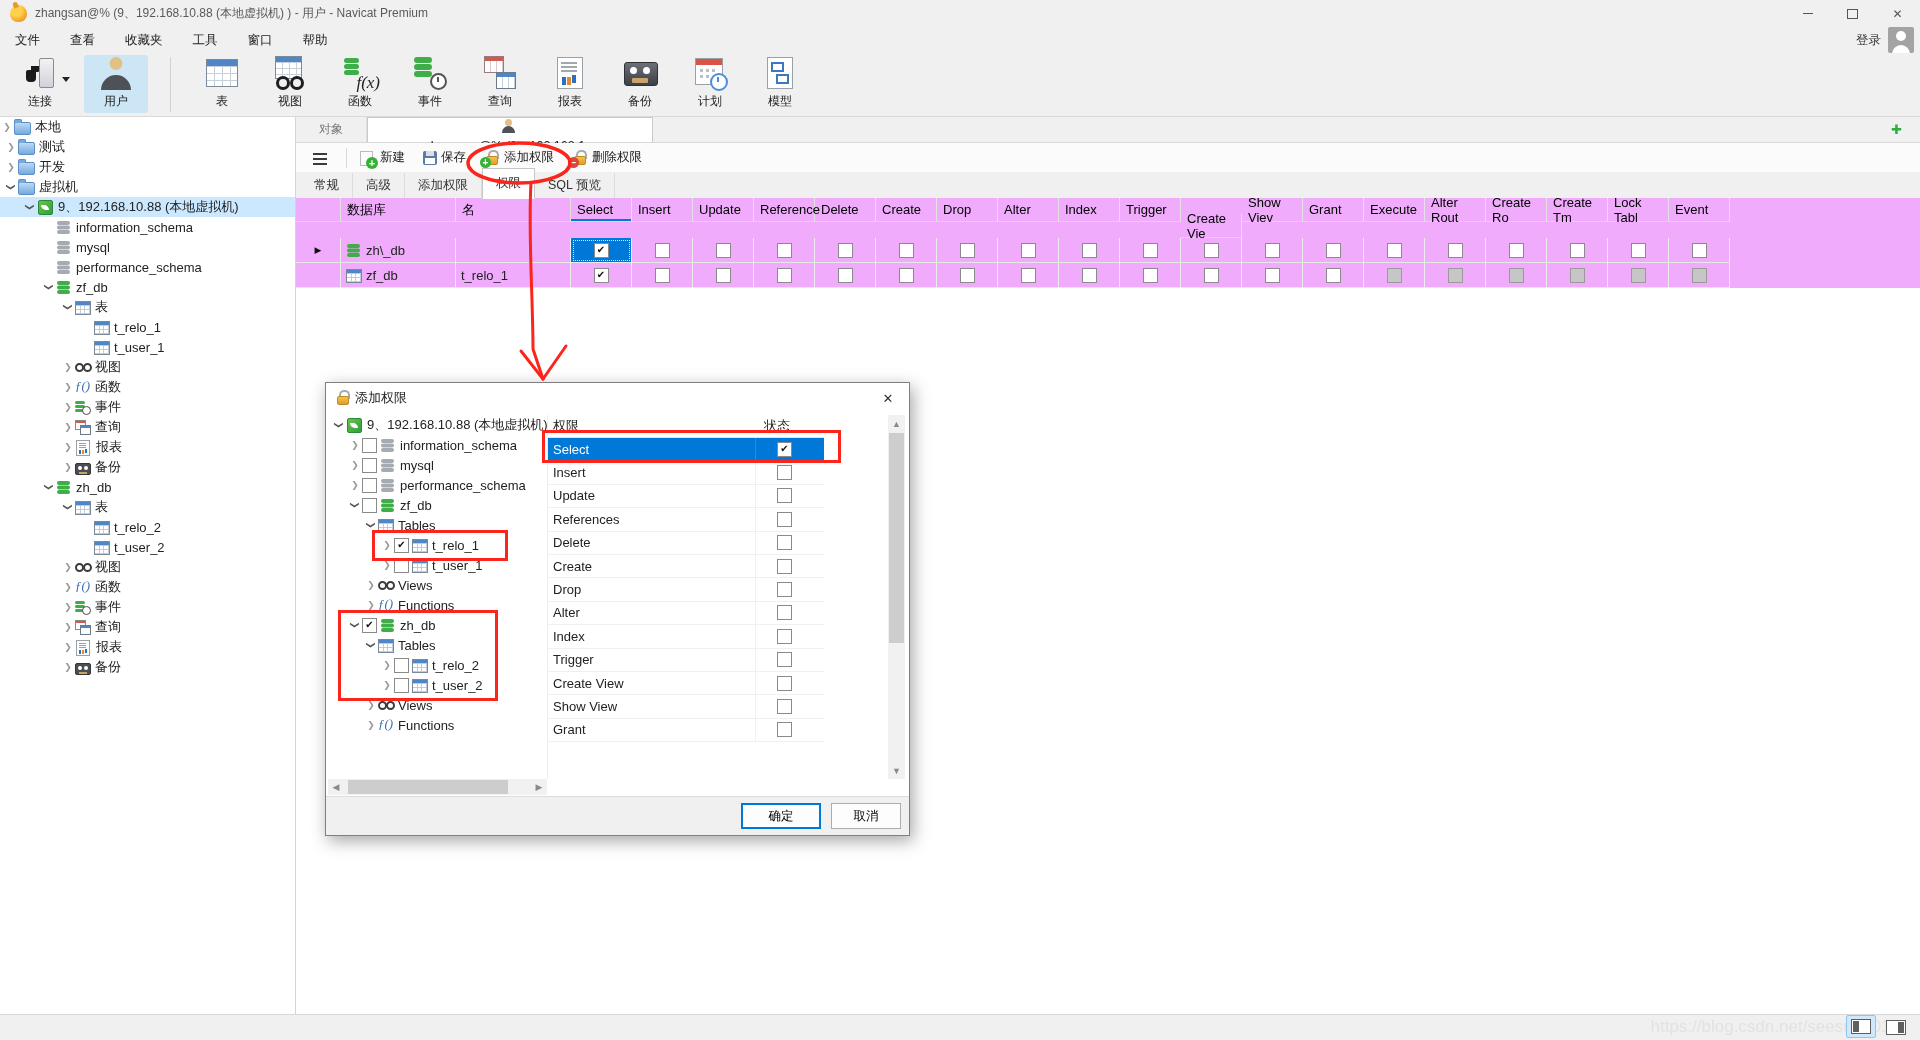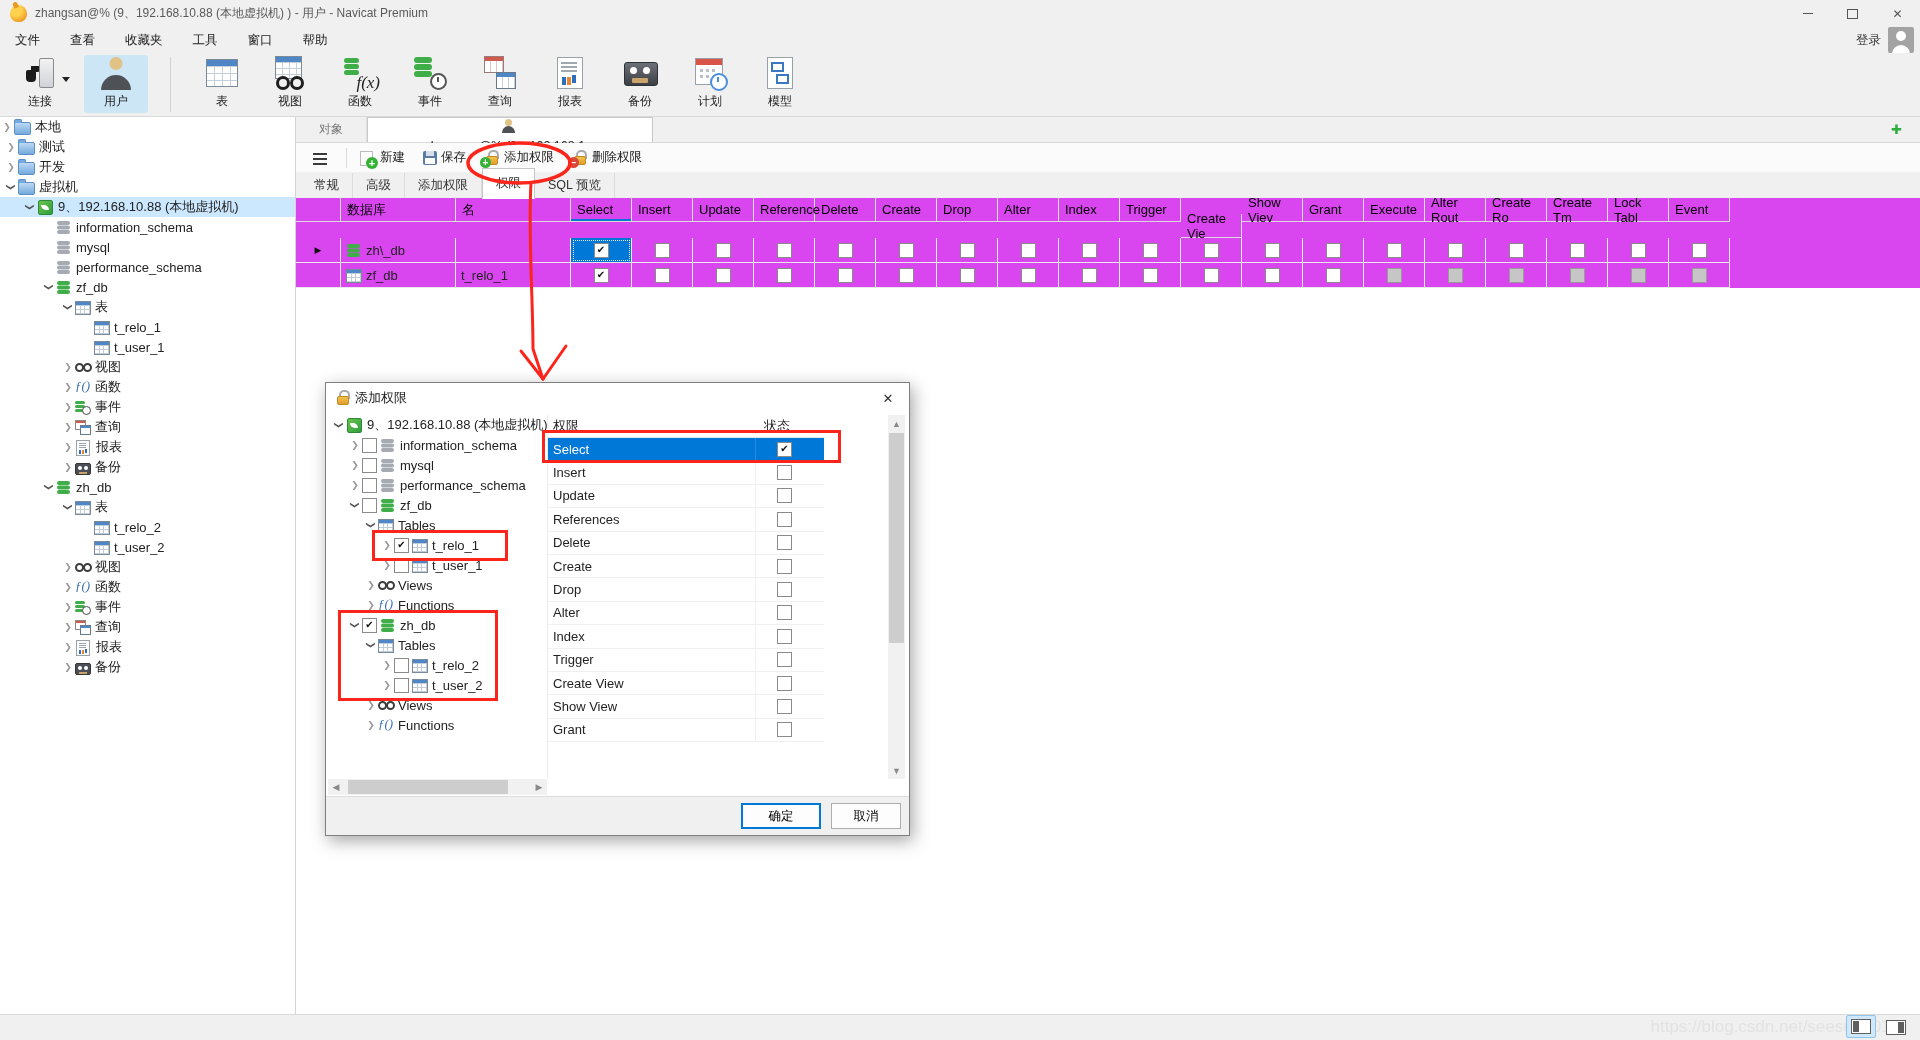--- a/index.html
+++ b/index.html
@@ -123,21 +123,21 @@
   .tab-active{width:268px;background:#fff;border:1px solid #c9c9c9;border-bottom:none;display:flex;align-items:center;padding:0 8px;gap:5px;font-size:12.5px;color:#222;flex-direction:column;}
   .tab-newconn{margin-left:auto;display:flex;align-items:center;padding-right:10px;}
   .objtoolbar{position:absolute;left:296px;top:143px;right:0;height:29px;background:#fbfbfb;display:flex;align-items:center;}
   .otb-menu{padding:0 14px 0 16px;}
   .otb-sep{width:1px;height:20px;background:#d9d9d9;margin-right:12px;}
   .otb-btn{display:flex;align-items:center;margin-right:18px;font-size:12.5px;color:#222;}
   .viewtabs{position:absolute;left:296px;top:172px;right:0;height:26px;background:#f0f0f0;border-bottom:1px solid #d9d9d9;display:flex;align-items:flex-end;padding-left:5px;}
   .vtab{padding:4px 13px;border-right:1px solid #dcdcdc;color:#333;font-size:12.5px;background:#f0f0f0;}
   .vtab.active{background:#fff;border:1px solid #c6c6c6;border-bottom:1px solid #fff;padding:6px 13px;margin-bottom:-1px;position:relative;z-index:2;}
   
-  .grid{position:absolute;left:296px;top:198px;right:0;background:#d946ef;}
+  .grid{position:absolute;left:296px;top:198px;right:0;background:#f0abfc;}
   .grow{display:flex;}
   .gc{box-sizing:border-box;height:25px;border-right:1px solid #ececec;border-bottom:1px solid #e8e8e8;display:flex;align-items:center;justify-content:center;flex:none;}
   .gh .gc{height:24px;border-right:1px solid #e2e2e2;border-bottom:1px solid #d9d9d9;justify-content:flex-start;padding-left:6px;font-size:13px;color:#000;}
   .gh .gc.hl{box-shadow:inset 0 -2px 0 #0078d7;}
   .gc.txt{justify-content:flex-start;padding-left:5px;font-size:13px;}
   .gc.sel{background:#0078d7;outline:1px dotted #e8e8e8;outline-offset:-3px;}
   .gc .cb{margin-right:0;}
   .row-indicator::before{content:"▶";font-size:9px;color:#111;}
   
   .dialog{position:absolute;left:325px;top:382px;width:583px;height:452px;background:#fff;border:1px solid #7f7f7f;box-shadow:3px 5px 16px rgba(0,0,0,.35);z-index:40;}

